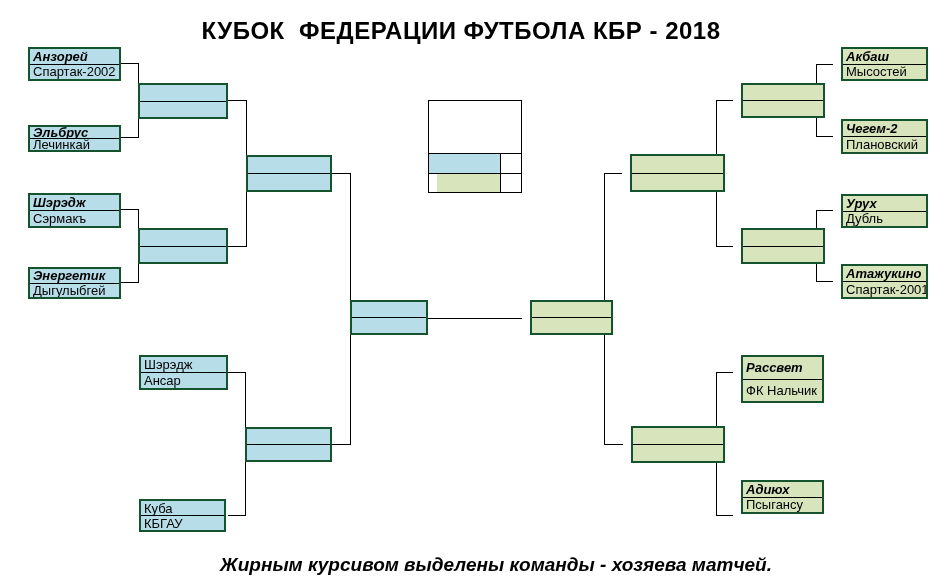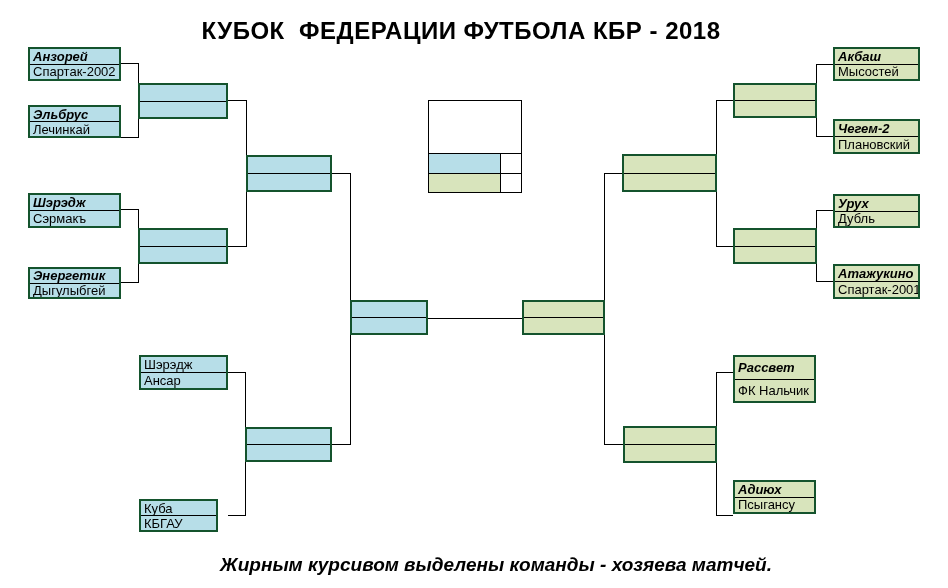--- a/index.html
+++ b/index.html
@@ -20,21 +20,21 @@
   .box{
     position:absolute;box-sizing:border-box;border:2px solid #14532d;
     display:flex;flex-direction:column;
   }
   .box .row{
     flex:1;display:flex;align-items:center;padding-left:3px;
     font-size:13px;line-height:1;overflow:hidden;white-space:nowrap;
   }
   .box .row:first-child{border-bottom:1px solid #000;}
   .blue{background:#B7DEE8;}
-  .green{background:#D8E4BC;}
+  .green{background:#D8E4BC;margin-left:8px;}
   .host{font-weight:bold;font-style:italic;}
   .champ{position:absolute;box-sizing:border-box;border:1px solid #000;background:#fff;}
   .frow{
     position:absolute;box-sizing:border-box;border:1px solid #000;
     display:flex;flex-direction:row;
   }
   .frow .fname{flex:1;}
   .frow .fscore{width:20px;background:#fff;border-left:1px solid #000;}
 </style>
 </head>
@@ -57,21 +57,21 @@
     <path d="M733,372.5 L716.5,372.5 L716.5,515.5 L733,515.5"></path>
     <path d="M622,173.5 L604.5,173.5 L604.5,444.5 L623,444.5"></path>
   </svg>
 
   <div class="title">КУБОК  ФЕДЕРАЦИИ ФУТБОЛА КБР - 2018</div>
 
   <div class="box blue" style="left:28px;top:47px;width:93px;height:34px">
     <div class="row host">Анзорей</div>
     <div class="row">Спартак-2002</div>
   </div>
-  <div class="box blue" style="left:28px;top:105px;width:93px;height:33px">
+  <div class="box blue" style="left:28px;top:125px;width:93px;height:27px">
     <div class="row host">Эльбрус</div>
     <div class="row">Лечинкай</div>
   </div>
   <div class="box blue" style="left:28px;top:193px;width:93px;height:35px">
     <div class="row host">Шэрэдж</div>
     <div class="row">Сэрмакъ</div>
   </div>
   <div class="box blue" style="left:28px;top:267px;width:93px;height:32px">
     <div class="row host">Энергетик</div>
     <div class="row">Дыгулыбгей</div>
@@ -82,21 +82,21 @@
     <div class="row"></div>
   </div>
   <div class="box blue" style="left:138px;top:228px;width:90px;height:36px">
     <div class="row"></div>
     <div class="row"></div>
   </div>
   <div class="box blue" style="left:139px;top:355px;width:89px;height:35px">
     <div class="row">Шэрэдж</div>
     <div class="row">Ансар</div>
   </div>
-  <div class="box blue" style="left:139px;top:499px;width:79px;height:33px">
+  <div class="box blue" style="left:139px;top:499px;width:87px;height:33px">
     <div class="row">Куба</div>
     <div class="row">КБГАУ</div>
   </div>
 
   <div class="box blue" style="left:246px;top:155px;width:86px;height:37px">
     <div class="row"></div>
     <div class="row"></div>
   </div>
   <div class="box blue" style="left:245px;top:427px;width:87px;height:35px">
     <div class="row"></div>

